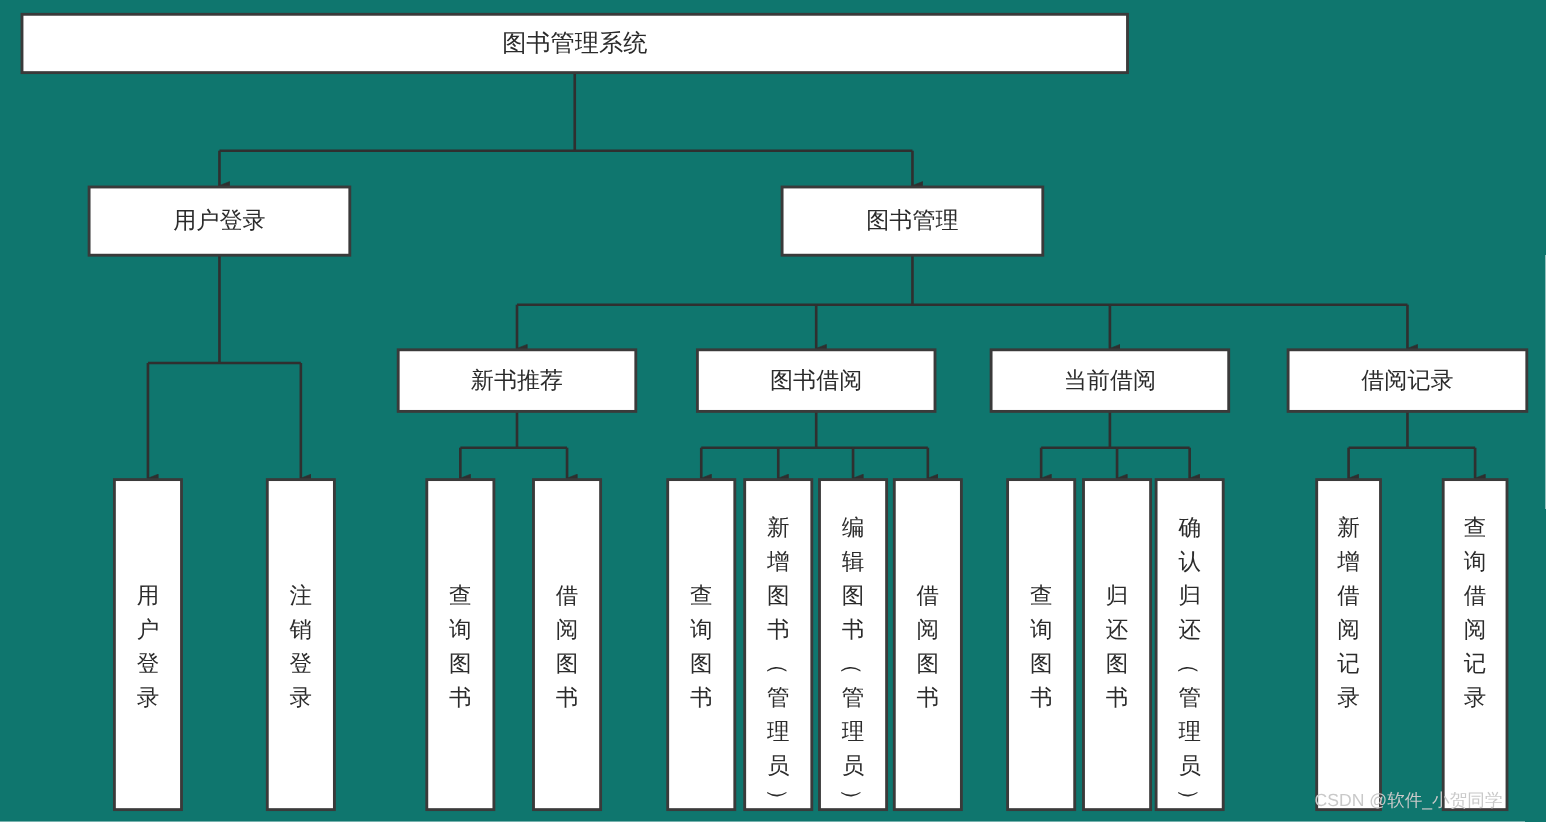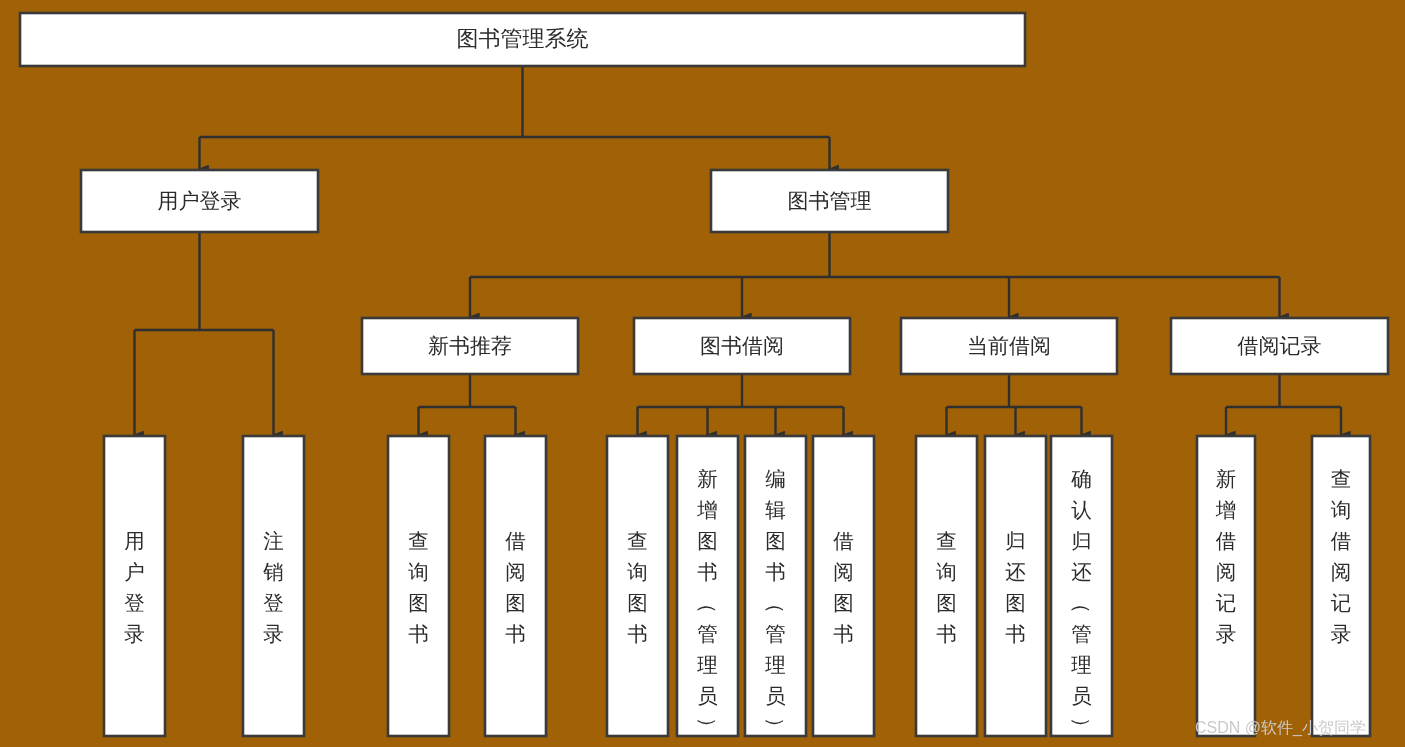--- a/index.html
+++ b/index.html
@@ -10,21 +10,21 @@
   body {
     width: 1405px;
     height: 747px;
     font-family: "Liberation Sans", "DejaVu Sans", sans-serif;
     overflow: hidden;
   }
   #diagram-root {
     position: relative;
     width: 1405px;
     height: 747px;
-    background: #a16207;
+    background: #0f766e;
   }
   svg#tree-svg {
     position: absolute;
     top: 0;
     left: 0;
     width: 1405px;
     height: 747px;
   }
   .node-box {
     fill: #ffffff;

